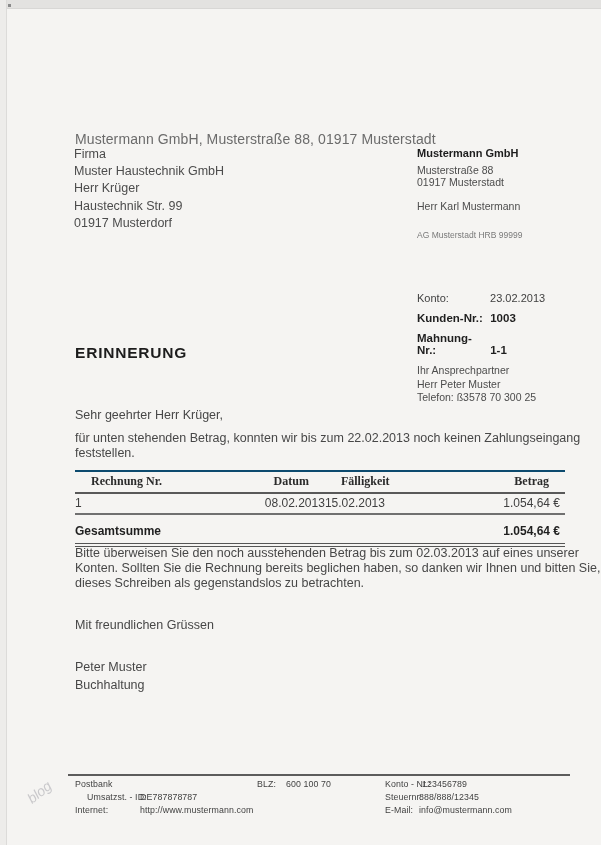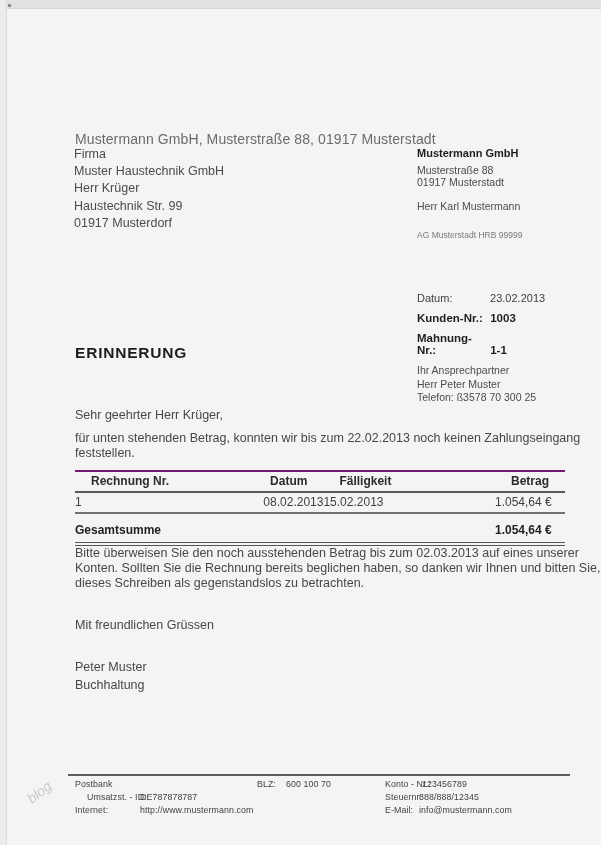--- a/index.html
+++ b/index.html
@@ -57,34 +57,34 @@
     position: absolute; left: 75px; top: 344px; margin: 0;
     font-size: 15.5px; font-weight: bold; letter-spacing: 0.8px; color: #1c1c1c;
   }
   .salutation { position: absolute; left: 75px; top: 408px; font-size: 12.5px; }
   .intro { position: absolute; left: 75px; top: 431px; font-size: 12.5px; line-height: 14.8px; }
   .invoice-table {
     position: absolute; left: 75px; top: 470px; width: 490px;
     border-collapse: collapse; font-size: 12px; color: #3f3f3f;
   }
   .invoice-table th {
-    border-top: 2px solid #701a75; border-bottom: 2px solid #595959;
-    padding: 2px 16px 3px; font-weight: bold; color: #2b2b2b;
+    border-top: 2px solid #0c4a6e; border-bottom: 2px solid #595959;
+    padding: 2px 16px 3px; font-weight: bold; color: #2b2b2b; font-family: Liberation Serif, serif;
   }
   .invoice-table td { padding: 2px 0 3px; }
   .invoice-table tr.data-row td { border-bottom: 2px solid #707070; }
   .invoice-table tr.total-row td {
     border-bottom: 4px double #555;
     padding-top: 9px; padding-bottom: 5px;
     font-weight: bold; color: #1f1f1f;
   }
   .c1 { width: 110px; text-align: left; padding-left: 3px; }
   .c2 { width: 85px; text-align: right; }
   .c3 { width: 150px; text-align: left; padding-left: 17px; }
-  .c4 { text-align: left; padding-right: 62px; }
+  .c4 { text-align: center; padding-right: 62px; }
   .body-para { position: absolute; left: 75px; top: 546px; font-size: 12.5px; line-height: 14.8px; }
   .closing { position: absolute; left: 75px; top: 618px; font-size: 12.5px; }
   .signature { position: absolute; left: 75px; top: 658px; font-size: 12.5px; line-height: 18px; }
   .footer-rule { position: absolute; left: 68px; top: 774px; width: 502px; height: 2px; background: #5c5c5c; }
   .fcell { position: absolute; font-size: 8.8px; color: #424242; letter-spacing: 0.1px; }
 </style>
 </head>
 <body>
 
 <div class="scan">
@@ -106,21 +106,21 @@
   <div class="company-block">
     <div class="co-name">Mustermann GmbH</div>
     <div>Musterstraße 88</div>
     <div>01917 Musterstadt</div>
     <div class="co-contact">Herr Karl Mustermann</div>
     <div class="co-reg">AG Musterstadt HRB 99999</div>
   </div>
 
   <div class="info-block">
     <div class="info-row">
-      <span class="info-label">Datum:</span>
+      <span class="info-label">Konto:</span>
       <span>23.02.2013</span>
     </div>
     <div class="info-row bold">
       <span class="info-label">Kunden-Nr.:</span>
       <span>1003</span>
     </div>
     <div class="info-row bold">
       <span class="info-label">Mahnung-Nr.:</span>
       <span>1-1</span>
     </div>

